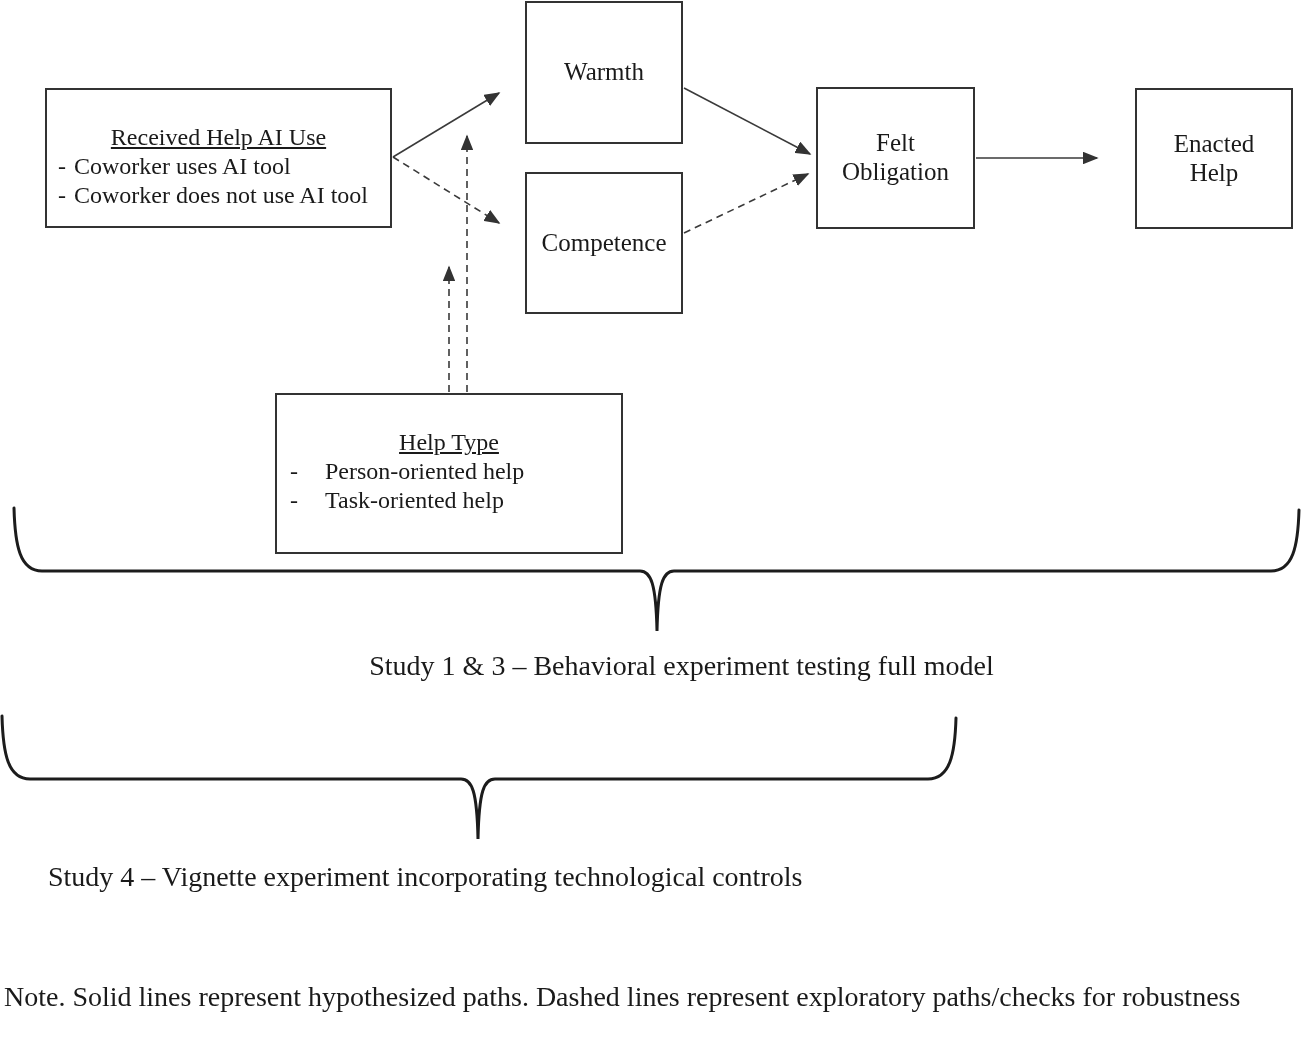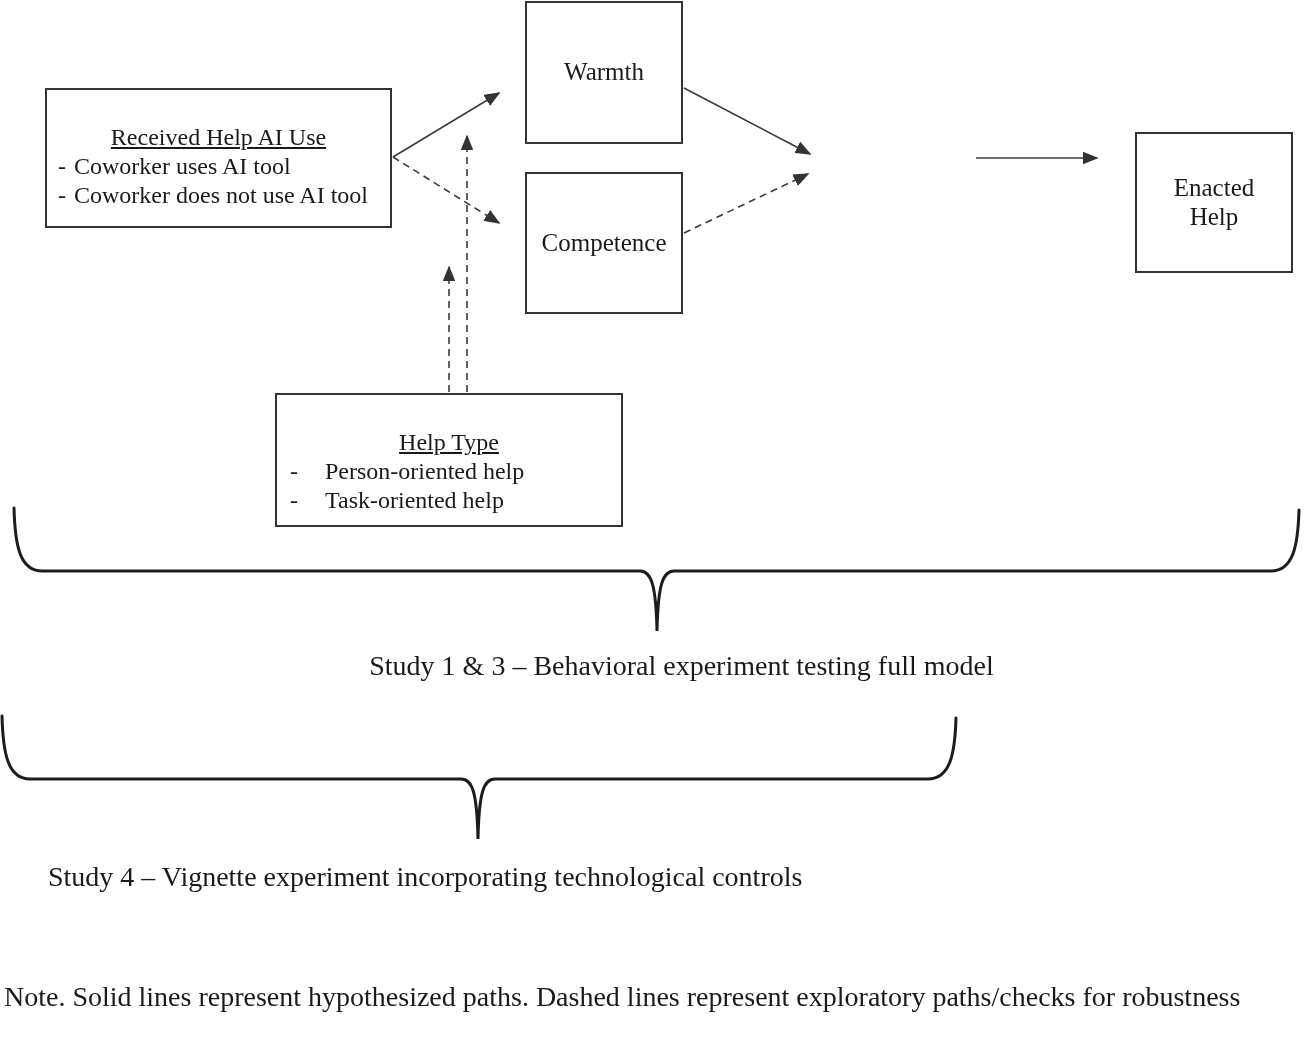--- a/index.html
+++ b/index.html
@@ -23,22 +23,22 @@
   .caption { position:absolute; font-size:28px; white-space:nowrap; }
   .caption-centered { left:0; width:1307px; text-align:center; }
 
   .note { position:absolute; left:4px; top:976px; width:1300px; font-size:28px; line-height:41px; }
 
   
   .b-received   { left:45px;  top:88px;  width:347px; height:140px; }
   .b-warmth     { left:525px; top:1px;   width:158px; height:143px; }
   .b-competence { left:525px; top:172px; width:158px; height:142px; }
   .b-felt       { left:816px; top:87px;  width:159px; height:142px; }
-  .b-enacted    { left:1135px;top:88px;  width:158px; height:141px;margin-top:44px; }
-  .b-helptype   { left:275px; top:393px; width:348px; height:134px; }
+  .b-enacted    { left:1135px;top:88px;  width:158px; height:141px; }
+  .b-helptype   { left:275px; top:393px; width:348px; height:161px; }
 
   .cap-study13 { top:650px;padding-left:28px; }
   .cap-study2  { left:48px; top:861px; }
 </style>
 </head>
 <body>
 
 <div class="canvas">
 
   <svg class="layer" viewBox="0 0 1307 1056">
@@ -75,20 +75,23 @@
   </div>
 
   <div class="box box-center b-warmth">
     <span>Warmth</span>
   </div>
 
   <div class="box box-center b-competence">
     <span>Competence</span>
   </div>
 
+  <div class="box box-center b-felt">
+    <span>Felt Obligation</span>
+  </div>
 
   <div class="box box-center b-enacted">
     <span>Enacted Help</span>
   </div>
 
   <div class="box listbox ht b-helptype">
     <div class="box-title">Help Type</div>
     <div class="bullet">
       <span class="dash">-</span>
       <span>Person-oriented help</span>

